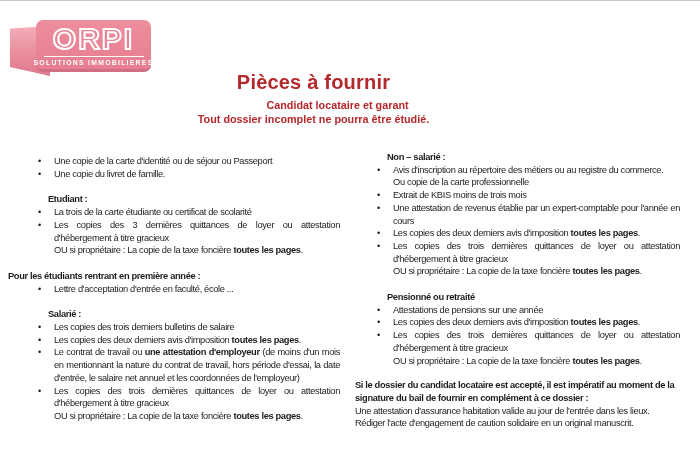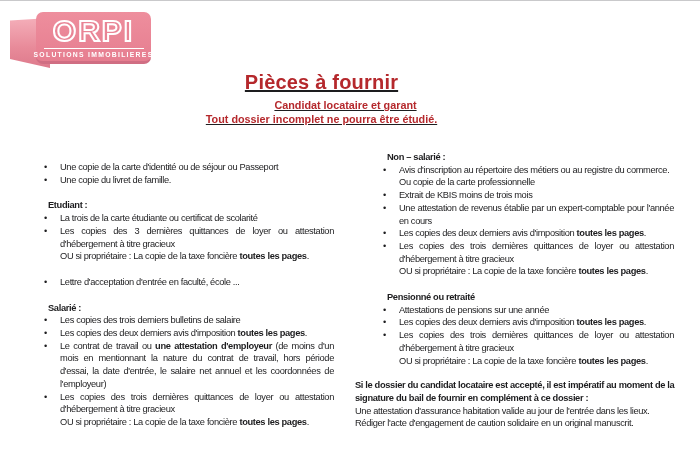--- a/index.html
+++ b/index.html
@@ -4,21 +4,21 @@
 <style>
   html,body{margin:0;padding:0;}
   body{
     width:700px;height:455px;position:relative;overflow:hidden;
     background:#ffffff;color:#1d1d1f;
     font-family:"Liberation Sans",sans-serif;
   }
   .top-edge{position:absolute;top:0;left:0;width:700px;height:1px;background:#c9c9cb;}
 
   
-  .logo{position:absolute;left:10px;top:10px;width:141px;height:57px;}
+  .logo{position:absolute;left:10px;top:18px;width:141px;height:57px;}
   .logo .tail{
     position:absolute;left:0;top:8px;width:40px;height:50px;
     background:linear-gradient(180deg,#f4aeb9 0%,#e88a99 60%,#dd7a8c 100%);
     clip-path:polygon(0 5%,100% 0,100% 100%,0 82%);
   }
   .logo .banner{
     position:absolute;left:26px;top:2px;width:115px;height:52px;
     background:linear-gradient(180deg,#ee8e9d 0%,#e67e90 85%,#d8played 100%);
     background:linear-gradient(180deg,#ee8e9d 0%,#e67e90 100%);
     border-radius:7px;border-bottom:3px solid #d06e83;
@@ -30,41 +30,41 @@
   }
   @supports (-webkit-text-stroke: 2px #fff){
     .logo .brand{color:#e98495;-webkit-text-stroke:2px #ffffff;}
   }
   .logo .rule{width:100px;height:1px;background:#ffffff;margin:2px 0 2px 0;}
   .logo .tagline{
     font-size:6.8px;font-weight:bold;letter-spacing:1.3px;color:#ffffff;white-space:nowrap;
   }
 
   
-  .header{position:absolute;top:71px;left:12px;width:619px;text-align:center;text-decoration:underline;}
+  .header{position:absolute;top:71px;left:4px;width:619px;text-align:center;}
   .title{font-size:20px;font-weight:bold;letter-spacing:0.2px;}
   .sub{font-size:10.8px;font-weight:bold;line-height:12px;margin-top:2px;}
   .sub.first{margin-top:5px;}
 
   
   .col{
     position:absolute;font-size:9.3px;line-height:12.7px;
     letter-spacing:-0.35px;color:#1d1d1f;
   }
   .col-left{left:8px;top:149px;width:338px;}
   .col-right{left:355px;top:151px;width:331px;}
 
   .block + .block{margin-top:13px;}
   .heading + .bullets,.heading-flush + .bullets{margin-top:0;}
   .heading{font-weight:bold;}
   .col-left .heading{padding-left:40px;}
   .col-right .heading{padding-left:32px;}
   .heading-flush{font-weight:bold;padding-left:0;}
 
-  ul.bullets{margin:12px;padding:0;list-style:none;}
+  ul.bullets{margin:6px;padding:0;list-style:none;}
   ul.bullets li{position:relative;text-align:justify;}
   .col-left  li{padding-left:40px;}
   .col-right li{padding-left:32px;}
   ul.bullets li::before{content:"\2022";position:absolute;top:0;}
   .col-left  li::before{left:24px;}
   .col-right li::before{left:16px;}
 
   .b{font-weight:bold;}
   .cont{text-align:justify;}
 
@@ -94,20 +94,21 @@
 <div class="col col-left" id="col-left">
     <ul class="block bullets">
       <li><span>Une copie de la carte d'identité ou de séjour ou Passeport</span></li>
       <li><span>Une copie du livret de famille.</span></li>
     </ul>
     <div class="block heading"><span>Etudiant :</span></div>
     <ul class="block bullets">
       <li><span>La trois de la carte étudiante ou certificat de scolarité</span></li>
       <li><span>Les copies des 3 dernières quittances de loyer ou attestation d'hébergement à titre gracieux</span><div class="cont"><span>OU si propriétaire : La copie de la taxe foncière </span><span class="b">toutes les pages</span><span>.</span></div></li>
     </ul>
+    <div class="block heading-flush"><span>Pour les étudiants rentrant en première année :</span></div>
     <ul class="block bullets">
       <li><span>Lettre d'acceptation d'entrée en faculté, école ...</span></li>
     </ul>
     <div class="block heading"><span>Salarié :</span></div>
     <ul class="block bullets">
       <li><span>Les copies des trois derniers bulletins de salaire</span></li>
       <li><span>Les copies des deux derniers avis d'imposition </span><span class="b">toutes les pages</span><span>.</span></li>
       <li><span>Le contrat de travail ou </span><span class="b">une attestation d'employeur</span><span> (de moins d'un mois en mentionnant la nature du contrat de travail, hors période d'essai, la date d'entrée, le salaire net annuel et les coordonnées de l'employeur)</span></li>
       <li><span>Les copies des trois dernières quittances de loyer ou attestation d'hébergement à titre gracieux</span><div class="cont"><span>OU si propriétaire : La copie de la taxe foncière </span><span class="b">toutes les pages</span><span>.</span></div></li>
     </ul>

